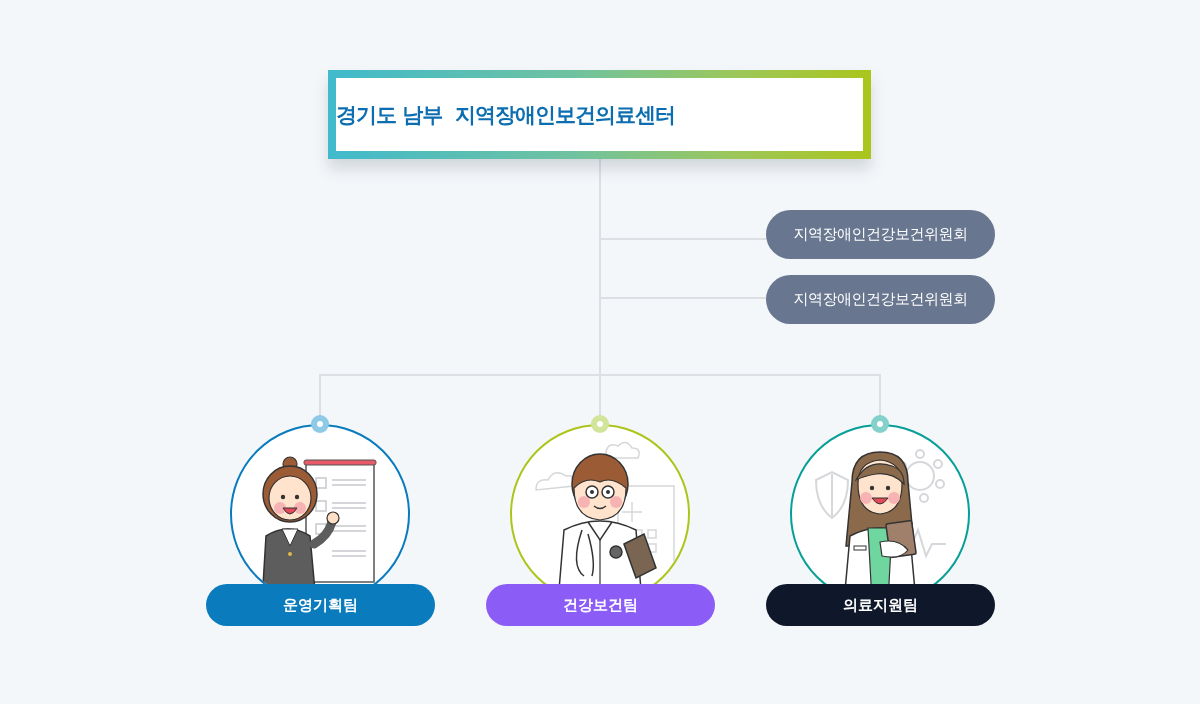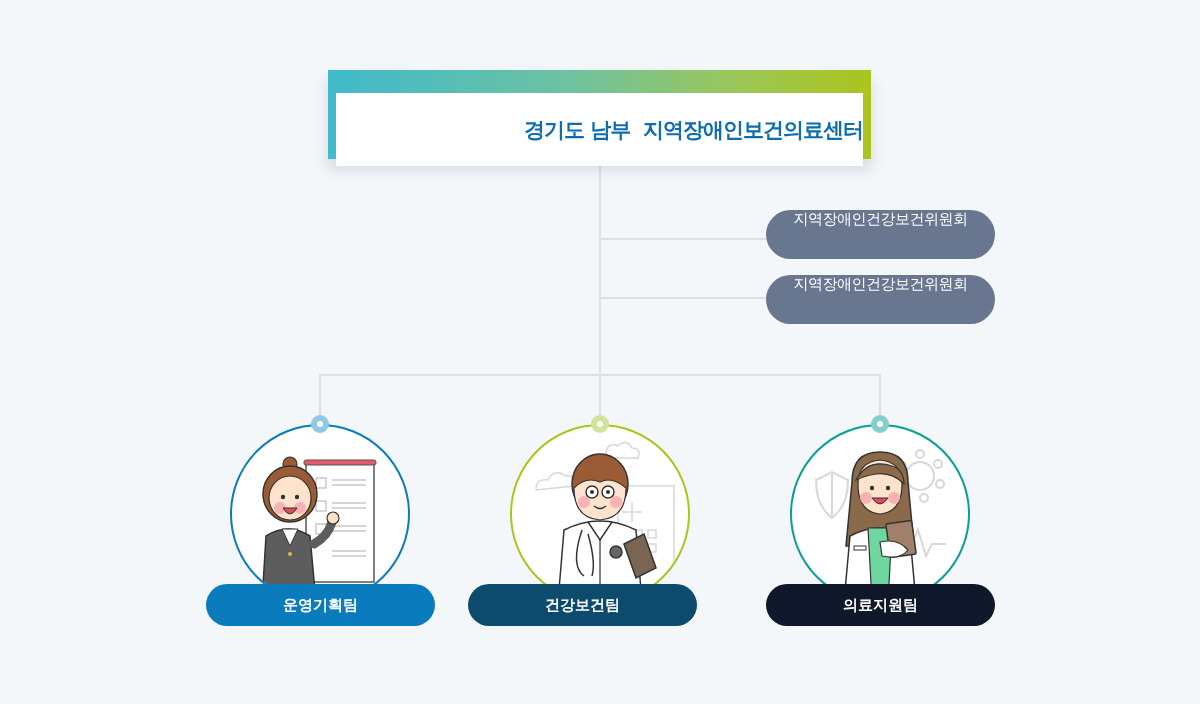--- a/index.html
+++ b/index.html
@@ -15,38 +15,38 @@
     position: absolute;
     left: 328px; top: 70px; width: 543px; height: 89px;
     box-sizing: border-box;
     padding: 8px;
     background: linear-gradient(90deg, #40bacc 0%, #6fc2a0 45%, #9cc75a 75%, #abc51c 100%);
     box-shadow: 0 10px 14px rgba(60, 70, 90, 0.18);
   }
   .top-box-inner {
     width: 100%; height: 100%;
     background: #ffffff;
-    display: flex; align-items: center; justify-content: flex-end; margin-top: 15px;
+    display: flex; align-items: center; justify-content: flex-start;
   }
   .top-box-title {
     color: #0c6eb0;
     font-weight: bold;
     font-size: 21px;
     letter-spacing: -1px;
     white-space: pre;
   }
   .committee {
     position: absolute;
     left: 766px; width: 229px; height: 49px;
     border-radius: 25px;
     background: #68778f;
     color: #ffffff;
     font-size: 15px;
     letter-spacing: -0.5px;
-    display: flex; align-items: flex-start; justify-content: center;
+    display: flex; align-items: center; justify-content: center;
   }
   .team-circle {
     position: absolute;
     width: 176px; height: 176px;
     border-radius: 50%;
     background: #ffffff;
     border: 2px solid;
     overflow: hidden;
   }
   .team-circle svg { position: absolute; left: 0; top: 0; }
@@ -162,21 +162,21 @@
     <circle cx="72" cy="76" r="6" fill="#f7b3b3"></circle>
     <circle cx="104" cy="76" r="6" fill="#f7b3b3"></circle>
     <circle cx="80" cy="66" r="6" fill="#ffffff" stroke="#333" stroke-width="1.5"></circle>
     <circle cx="96" cy="66" r="6" fill="#ffffff" stroke="#333" stroke-width="1.5"></circle>
     <circle cx="80" cy="66" r="2" fill="#333"></circle>
     <circle cx="96" cy="66" r="2" fill="#333"></circle>
     <path d="M82 80 Q88 85 94 80" fill="none" stroke="#333" stroke-width="1.5"></path>
   </svg>
 </div>
 <div class="dot" style="left:591px; top:415px; background:#d2e39a;"></div>
-<div class="team-pill" style="left:468px; background:#0c4a6e;text-align:right;">
+<div class="team-pill" style="left:486px; background:#8b5cf6;text-align:right;">
   <span>건강보건팀</span>
 </div>
 
 <div class="team-circle" style="left:790px; top:424px; border-color:#079f97;">
   <svg width="176" height="176" viewBox="0 0 176 176">
 
     <g stroke="#d5d7da" stroke-width="2" fill="none">
       <path d="M24 54 L40 46 L56 54 Q56 80 40 92 Q24 80 24 54 Z"></path>
       <line x1="40" y1="48" x2="40" y2="90"></line>
       <circle cx="128" cy="50" r="14"></circle>

